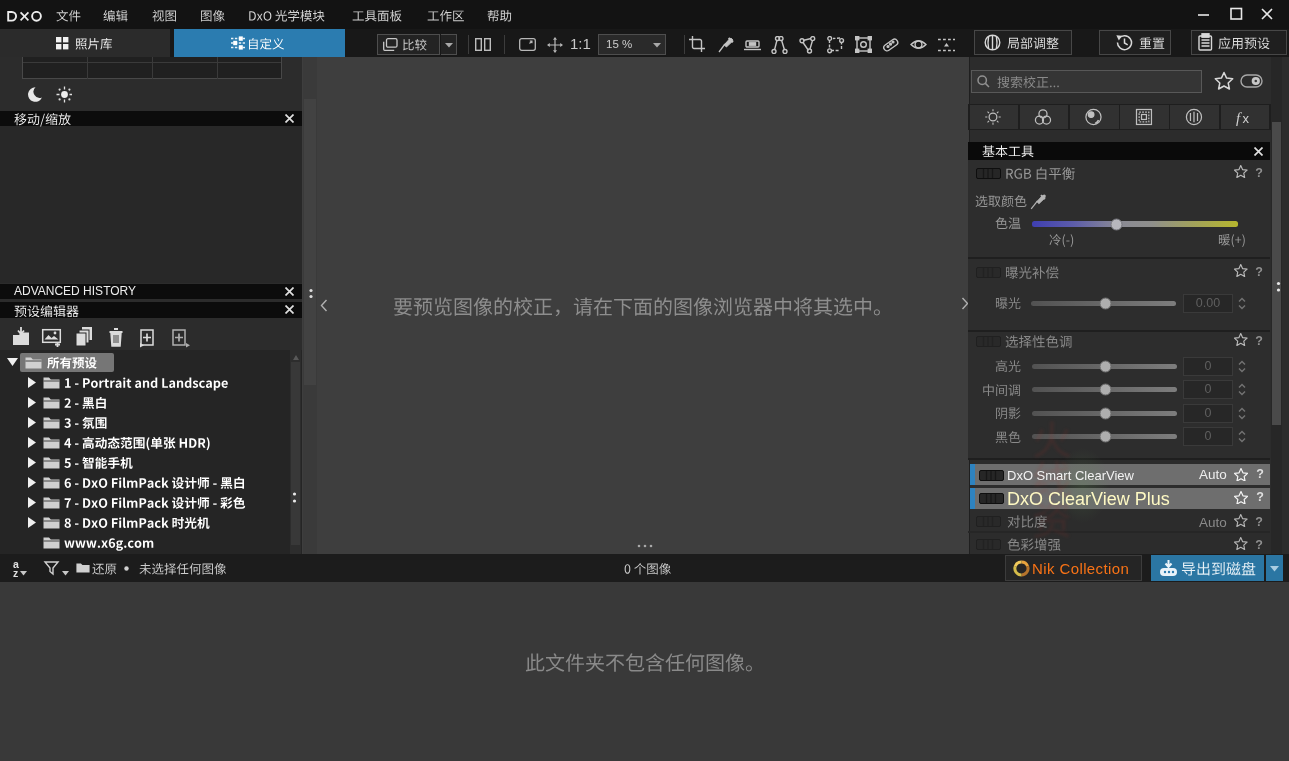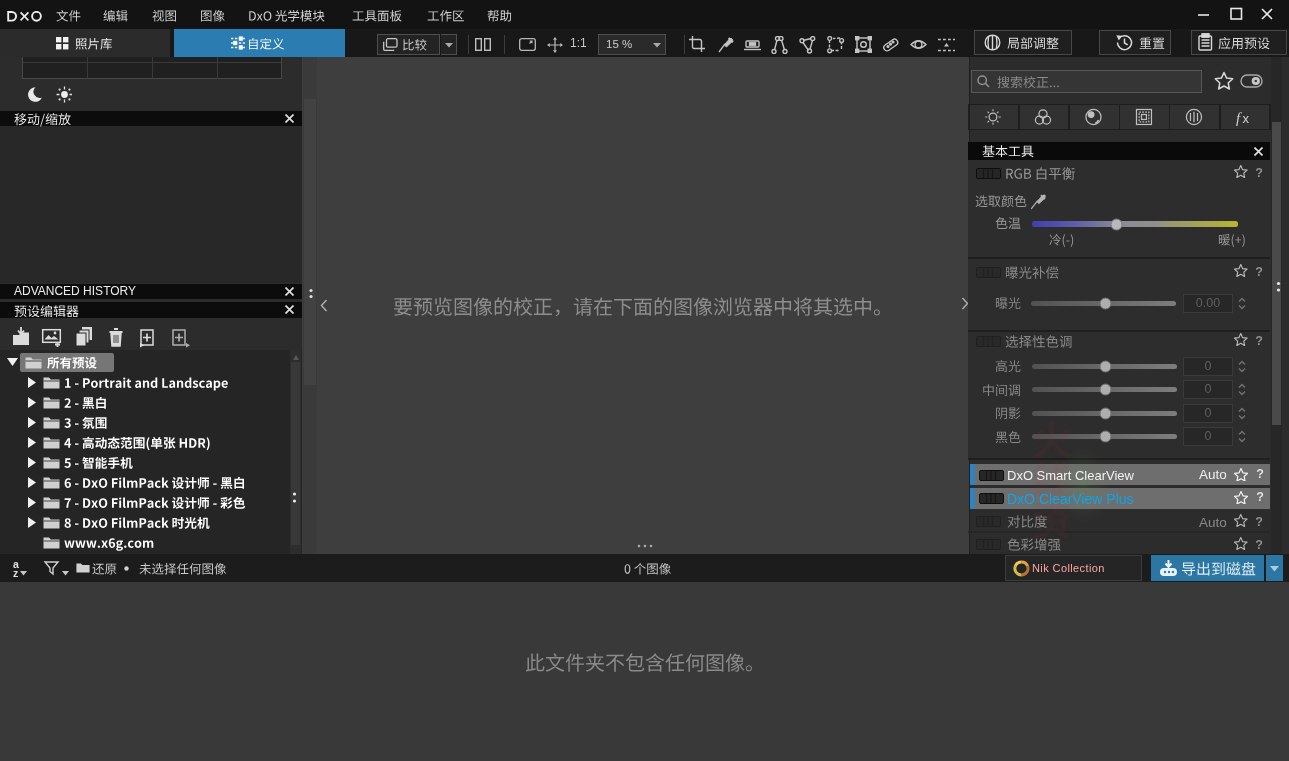--- a/index.html
+++ b/index.html
@@ -151,21 +151,21 @@
   </svg>
 <svg class="abs" style="left:547px;top:37px" width="16" height="16" viewBox="0 0 16 16">
     <g fill="#b8b8b8">
 <path d="M8 0 10 2.8 H6 Z"></path>
       <path d="M8 16 6 13.2 h4 Z"></path>
       <path d="M0 8 2.8 6 v4 Z"></path>
       <path d="M16 8 13.2 10 V6 Z"></path>
     </g>
 <path d="M8 2.2 v11.6 M2.2 8 h11.6" stroke="#b8b8b8" stroke-width="1.2"></path>
   </svg>
-<div style="position:absolute;left:570px;top:37px;width:26px;height:13px;color:#c8c8c8;font-size:12px;line-height:13px">1:1</div>
+<div style="position:absolute;left:570px;top:37px;width:26px;height:13px;color:#c8c8c8;font-size:15px;line-height:13px">1:1</div>
 <div style="position:absolute;left:598px;top:34px;width:68px;height:21px;border:1px solid #4e4e4e;background:#2a2a2a;color:#cccccc;font-size:11.5px;line-height:19px;padding-left:7px">15 %</div>
 <svg class="abs" style="left:653px;top:43px" width="8" height="5">
     <path d="M0 0 h8 L4 4.5 Z" fill="#a8a8a8"></path>
   </svg>
 <div style="position:absolute;left:683.5px;top:35px;width:1px;height:19px;background:#3c3c3c;"></div>
 <svg class="abs" style="left:689px;top:36px" width="275" height="18" viewBox="0 0 275 18">
 <g fill="none" stroke="#c4c4c4" stroke-width="1.4">
 <path d="M3.5 0 v11 a1.5 1.5 0 0 0 1.5 1.5 h11"></path>
 <path d="M0 3.5 h11 a1.5 1.5 0 0 1 1.5 1.5 v11"></path>
 <g transform="translate(28,0)">
@@ -924,21 +924,21 @@
 <svg class="abs" style="left:1234px;top:468px" width="14" height="13.3" viewBox="0 0 20 19">
     <path d="M10 0.8 12.8 6.9 19.4 7.6 14.5 12.1 15.8 18.6 10 15.3 4.2 18.6 5.5 12.1 0.6 7.6 7.2 6.9 Z" fill="none" stroke="#f5f5f5" stroke-width="1.7" stroke-linejoin="round"></path>
   </svg>
 <div style="position:absolute;left:1254px;top:467px;width:12px;height:15px;color:#e0e0e0;font-size:12.5px;font-weight:bold;line-height:15px;text-align:center">?</div>
 <div style="position:absolute;left:970px;top:488px;width:300px;height:21px;background:#6e6e6e;"></div>
 <div style="position:absolute;left:970px;top:488px;width:4.5px;height:21px;background:#2e83c0;"></div>
 <svg class="abs" style="left:979px;top:493px" width="25" height="11" viewBox="0 0 25 11">
     <rect x="0.5" y="0.5" width="24" height="10" rx="1.5" fill="#262626" stroke="#0e0e0e"></rect>
     <path d="M7.5 1 v9 M12 1 v9 M16.5 1 v9" stroke="#171717" stroke-width="1.3"></path>
   </svg>
-<div class="abs" style="left:1007px;top:491px;color:#0ea5e9;font-size:14px;line-height:17px;z-index:7">DxO ClearView Plus</div>
+<div class="abs" style="left:1007px;top:491px;color:#fef9c3;font-size:18px;line-height:17px;z-index:7">DxO ClearView Plus</div>
 <svg class="abs" style="left:1234px;top:491px" width="14" height="13.3" viewBox="0 0 20 19">
     <path d="M10 0.8 12.8 6.9 19.4 7.6 14.5 12.1 15.8 18.6 10 15.3 4.2 18.6 5.5 12.1 0.6 7.6 7.2 6.9 Z" fill="none" stroke="#f5f5f5" stroke-width="1.7" stroke-linejoin="round"></path>
   </svg>
 <div style="position:absolute;left:1254px;top:490px;width:12px;height:15px;color:#e0e0e0;font-size:12.5px;font-weight:bold;line-height:15px;text-align:center">?</div>
 <svg class="abs" style="left:976px;top:516px" width="25" height="11" viewBox="0 0 25 11">
     <rect x="0.5" y="0.5" width="24" height="10" rx="1.5" fill="#292929" stroke="#202020"></rect>
     <path d="M7.5 1 v9 M12 1 v9 M16.5 1 v9" stroke="#222222" stroke-width="1.3"></path>
   </svg>
 <svg style="position:absolute;left:1007.0px;top:511.0px;overflow:visible;z-index:5;" width="40.5" height="20.2">
     <g transform="translate(0,15.66) scale(0.01350,-0.01350)" fill="#8a8a8a">
@@ -1015,21 +1015,21 @@
   </svg>
 <div style="position:absolute;left:1005px;top:555px;width:137px;height:26px;background:#252525;border:1px solid #3c3c3c"></div>
 <svg class="abs" style="left:1013px;top:560px" width="17" height="17" viewBox="0 0 17 17">
 <g fill="none" stroke-width="3">
       <path d="M8.5 2 A6.5 6.5 0 0 1 14.6 6.2" stroke="#e8a33d"></path>
 <path d="M14.6 6.2 A6.5 6.5 0 0 1 8.5 15" stroke="#b5742c"></path>
 <path d="M8.5 15 A6.5 6.5 0 0 1 2.3 6.2" stroke="#d4bc4a"></path>
 <path d="M2.3 6.2 A6.5 6.5 0 0 1 8.5 2" stroke="#f0c95c"></path>
     </g>
   </svg>
-<div class="abs" style="left:1032px;top:560px;color:#fca5a5;font-size:11px;line-height:17px;letter-spacing:0.4px">Nik Collection</div>
+<div class="abs" style="left:1032px;top:560px;color:#f97316;font-size:15px;line-height:17px;letter-spacing:0.4px">Nik Collection</div>
 <div style="position:absolute;left:1151px;top:555px;width:113px;height:26px;background:#2b76a3"></div>
 <div style="position:absolute;left:1266px;top:555px;width:17px;height:26px;background:#2b76a3"></div>
 <svg class="abs" style="left:1159px;top:560px" width="19" height="17" viewBox="0 0 19 17">
 <g fill="#eaf3f9">
       <path d="M9.5 0 v6 M6.5 3.5 9.5 7 12.5 3.5" stroke="#eaf3f9" stroke-width="2" fill="none"></path>
 <rect x="1" y="8" width="17" height="8" rx="4"></rect>
       <circle cx="6" cy="12" r="1.2" fill="#2879ae"></circle>
       <circle cx="10" cy="12" r="1.2" fill="#2879ae"></circle>
       <circle cx="14" cy="12" r="1.2" fill="#2879ae"></circle>
     </g>

